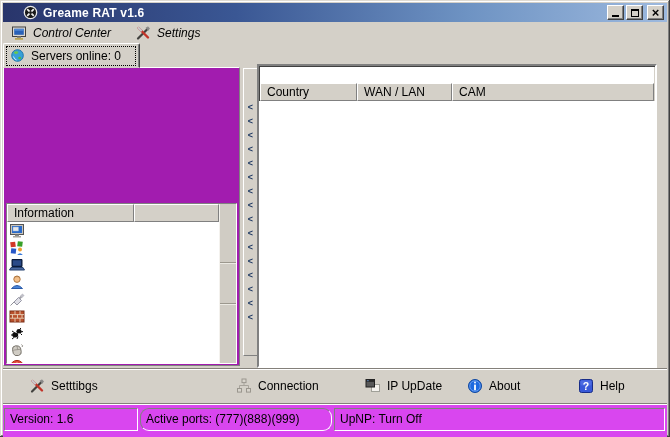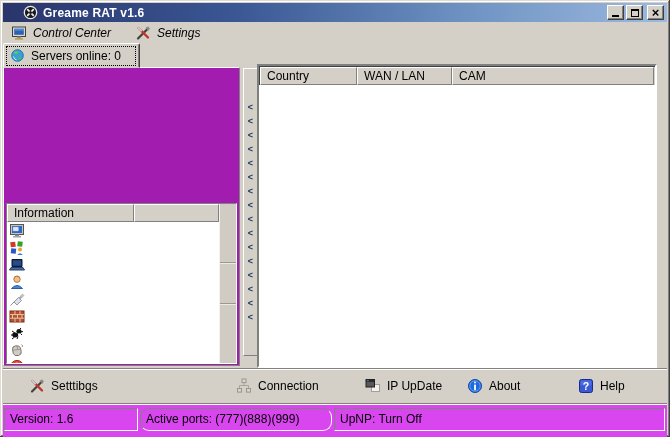--- a/index.html
+++ b/index.html
@@ -93,21 +93,21 @@
   .splitter-arrow { font-size:9px; font-weight:bold; color:#1a3560; line-height:14px;
     font-family:"Liberation Sans",sans-serif; }
 
   
   .server-table {
     position:absolute; left:257px; top:64px; width:400px; height:304px;
     border:2px solid; border-color:#808080 #fff #fff #808080;
     box-shadow: inset 1px 1px 0 #404040, inset -1px -1px 0 #d4d0c8;
     background:#fff; display:flex; flex-direction:column;
   }
-  .st-header { display:flex; height:18px; flex:0 0 auto; margin:1px 1px 0 1px; }
+  .st-header { display:flex; height:18px; flex:0 0 auto; margin:17px 1px 0 1px; }
   .st-hcell {
     border:1px solid; border-color:#fff #808080 #808080 #fff;
     background:#d4d0c8; padding:1px 6px 0 6px; font-size:12px;
     white-space:nowrap; overflow:hidden;
   }
   .st-hcell.c1 { width:97px; flex:0 0 auto; }
   .st-hcell.c2 { width:171px; flex:0 0 auto; }
   .st-hcell.c3 { width:95px; flex:0 0 auto; }
   .st-hcell.c4 { flex:1 1 auto; }
   .st-body { flex:1 1 auto; background:#fff; }

